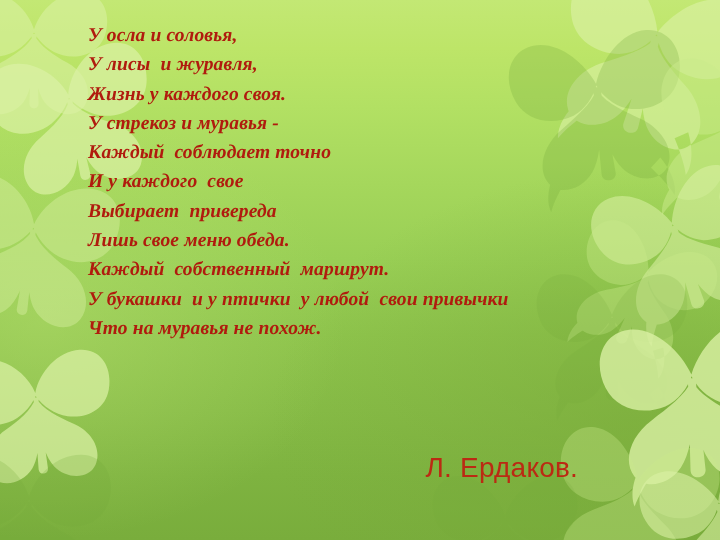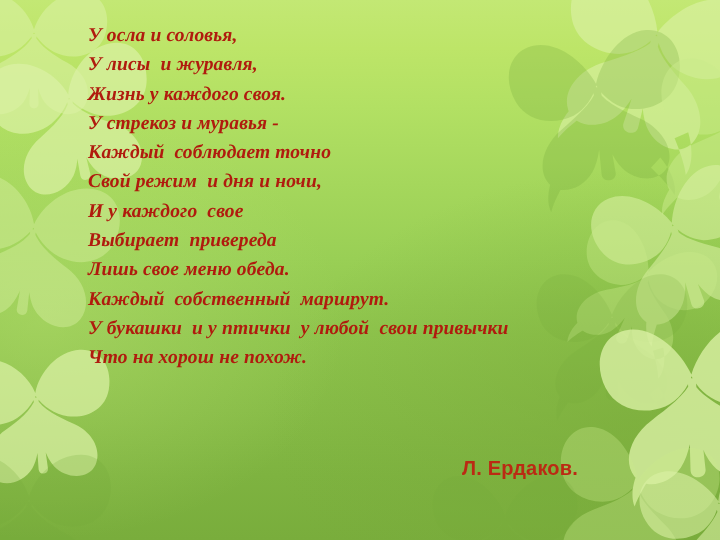--- a/index.html
+++ b/index.html
@@ -71,22 +71,22 @@
     left: 0;
     top: 434px;
     width: 490px;
     text-align: right;
     z-index: 5;
   }
   #author {
     display: inline-block;
     color: #bb2a13;
     font-family: "Liberation Sans", "DejaVu Sans", sans-serif;
-    font-weight: bold;
-    font-size: 20px;
+    font-weight: normal;
+    font-size: 28px;
     line-height: 26px;
     letter-spacing: 0.2px;
     white-space: pre;
   }
 </style>
 </head>
 <body>
 
 <div id="slide">
 
@@ -208,26 +208,25 @@
     </svg>
 
   </div>
 
   <div id="poem">
     <div class="poem-line">У осла и соловья,</div>
     <div class="poem-line">У лисы  и журавля,</div>
     <div class="poem-line">Жизнь у каждого своя.</div>
     <div class="poem-line">У стрекоз и муравья -</div>
     <div class="poem-line">Каждый  соблюдает точно</div>
-    <div class="poem-line">Свой режим  и дня и ночи,</div>
     <div class="poem-line">И у каждого  свое</div>
     <div class="poem-line">Выбирает  привереда</div>
     <div class="poem-line">Лишь свое меню обеда.</div>
     <div class="poem-line">Каждый  собственный  маршрут.</div>
     <div class="poem-line">У букашки  и у птички  у любой  свои привычки</div>
-    <div class="poem-line">Что на хорош не похож.</div>
+    <div class="poem-line">Что на муравья не похож.</div>
 
     <div id="author-wrap">
       <span id="author">Л. Ердаков.</span>
     </div>
   </div>
 
 </div>
 
 </body></html>

